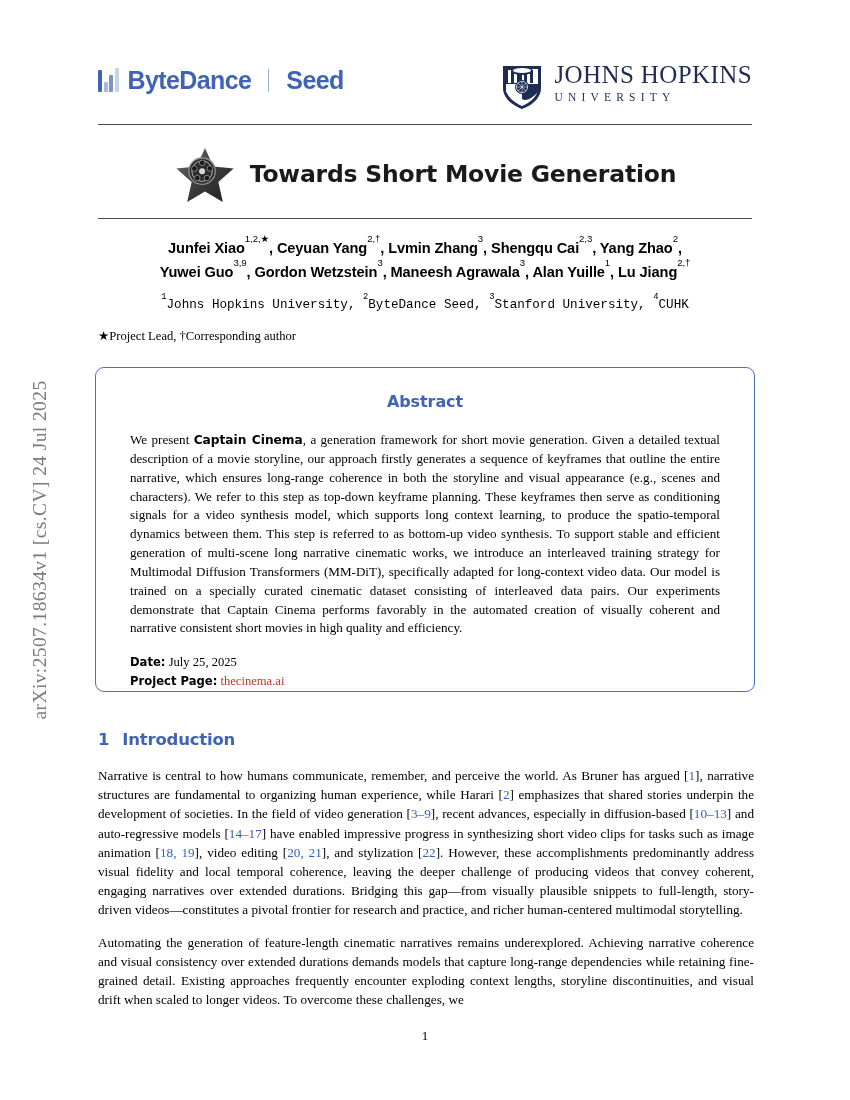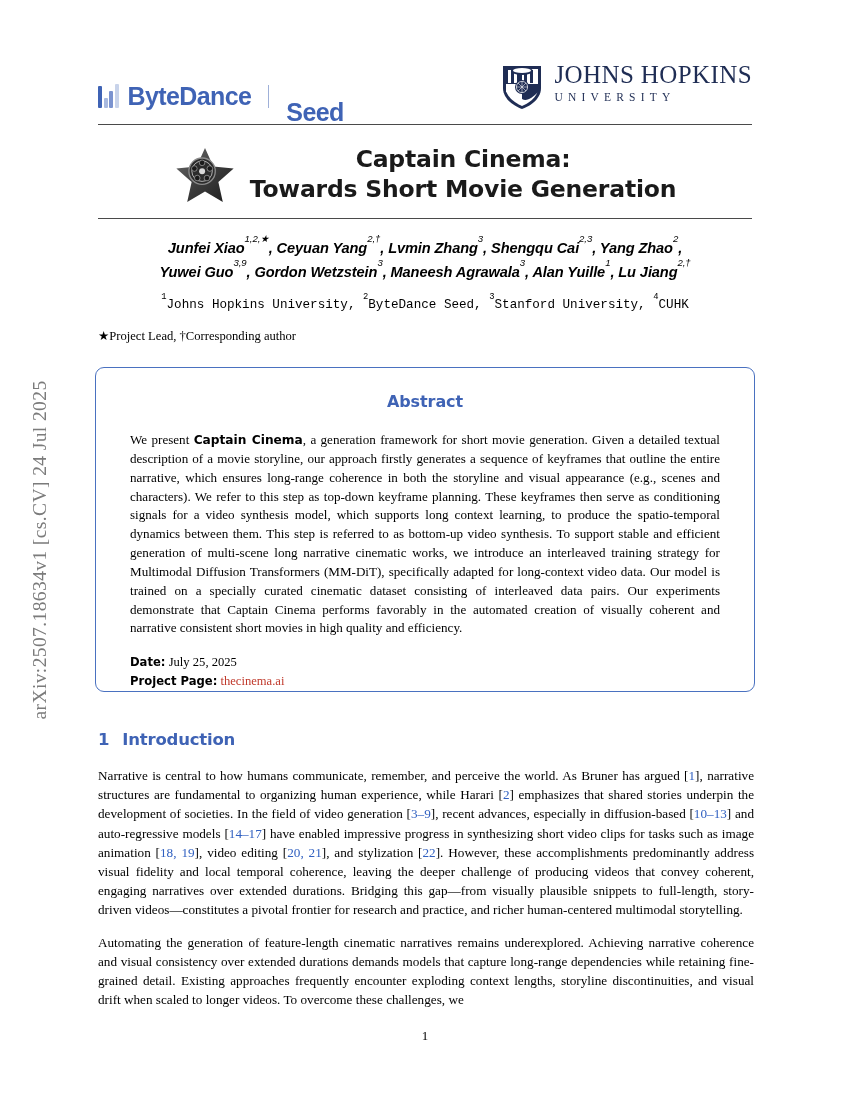--- a/index.html
+++ b/index.html
@@ -85,21 +85,20 @@
     height: 23px;
     background: #9fb0d8;
     margin: 0 8px;
   }
   .bd-seed {
     font-family: "Liberation Sans", sans-serif;
     font-size: 25px;
     font-weight: bold;
     color: #3f63b5;
     letter-spacing: -0.6px;
-    margin-top: 32px;
   }
 
   .logo-jhu {
     position: absolute;
     right: 0;
     top: 0;
     display: flex;
     align-items: flex-start;
     gap: 11px;
   }
@@ -158,21 +157,20 @@
     left: 98px;
     top: 236px;
     width: 654px;
     text-align: center;
     font-family: "Liberation Sans", sans-serif;
     font-size: 14.6px;
     font-weight: bold;
     color: #000;
     line-height: 1.58;
     letter-spacing: -0.1px;
-    font-style: italic;
   }
   .authors sup { font-weight: normal; font-size: 9.6px; top: -0.55em; position: relative; }
 
   .affils {
     position: absolute;
     left: 98px;
     top: 296px;
     width: 654px;
     text-align: center;
     font-family: Liberation Mono, monospace;
@@ -339,21 +337,20 @@
       <circle cx="29" cy="26" r="13.6" fill="#2b2b2b" stroke="#8c8c8c" stroke-width="1.4"></circle>
       <circle cx="29" cy="26" r="10.6" fill="none" stroke="#b5b5b5" stroke-width="1"></circle>
       <circle cx="29" cy="26" r="3.1" fill="#d8d8d8"></circle>
       <circle cx="29" cy="17.4" r="2.9" fill="#1a1a1a" stroke="#9a9a9a" stroke-width="0.8"></circle>
       <circle cx="37" cy="23.3" r="2.9" fill="#1a1a1a" stroke="#9a9a9a" stroke-width="0.8"></circle>
       <circle cx="34" cy="33.1" r="2.9" fill="#1a1a1a" stroke="#9a9a9a" stroke-width="0.8"></circle>
       <circle cx="24" cy="33.1" r="2.9" fill="#1a1a1a" stroke="#9a9a9a" stroke-width="0.8"></circle>
       <circle cx="21" cy="23.3" r="2.9" fill="#1a1a1a" stroke="#9a9a9a" stroke-width="0.8"></circle>
     </svg>
     <div class="title-txt">
-      <div>Captain Cinema:</div>
       <div>Towards Short Movie Generation</div>
     </div>
   </div>
 
   <div class="rule bot"></div>
 
   <div class="authors">
     <div>Junfei Xiao<sup>1,2,★</sup>, Ceyuan Yang<sup>2,†</sup>, Lvmin Zhang<sup>3</sup>, Shengqu Cai<sup>2,3</sup>, Yang Zhao<sup>2</sup>,</div>
     <div>Yuwei Guo<sup>3,9</sup>, Gordon Wetzstein<sup>3</sup>, Maneesh Agrawala<sup>3</sup>, Alan Yuille<sup>1</sup>, Lu Jiang<sup>2,†</sup></div>
   </div>

